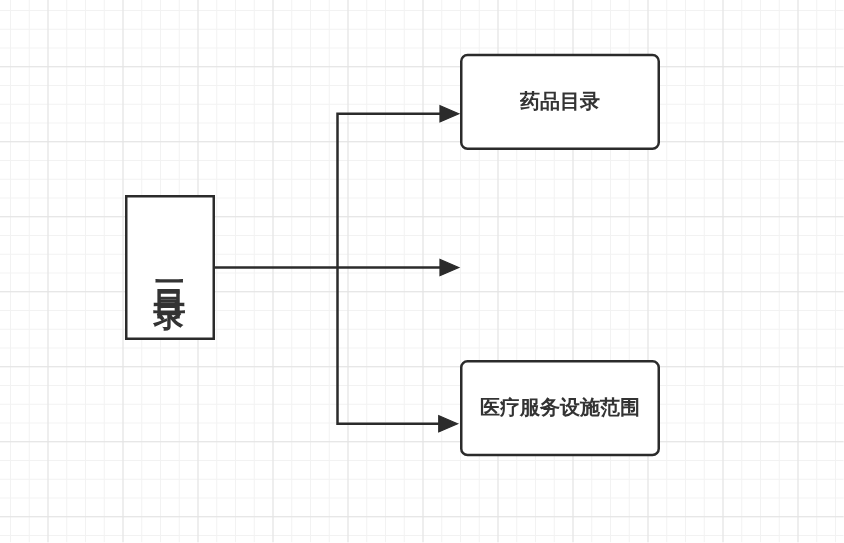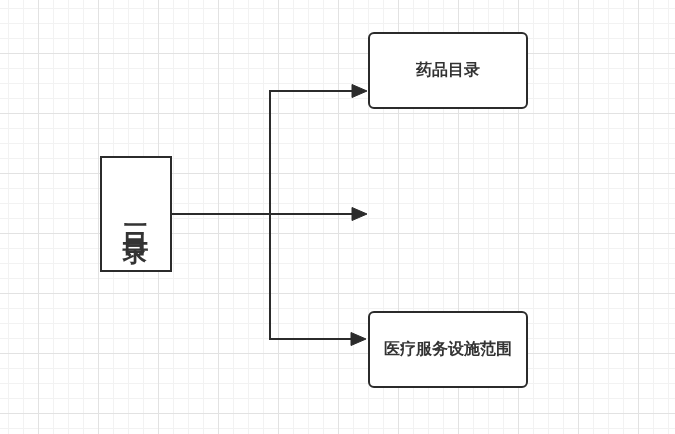--- a/index.html
+++ b/index.html
@@ -65,23 +65,23 @@
     line-height: 1;
   }
   .node-child {
     left: 368px;
     width: 160px;
     height: 77px;
     border-radius: 6px;
     font-size: 16px;
     text-align: center;
   }
-  .child-1 { top: 32px; text-align: center; }
+  .child-1 { top: 43px; text-align: center; }
   .child-2 { top: 175px; }
-  .child-3 { top: 311px; }
+  .child-3 { top: 288px; }
 </style>
 </head>
 <body>
 
 <div class="canvas">
 
   <svg class="connectors" width="675" height="434" viewBox="0 0 675 434" xmlns="http://www.w3.org/2000/svg">
 
     <path d="M 270 214 L 270 91 L 353 91"></path>
     <polygon points="367,91 352,84.5 352,97.5"></polygon>

